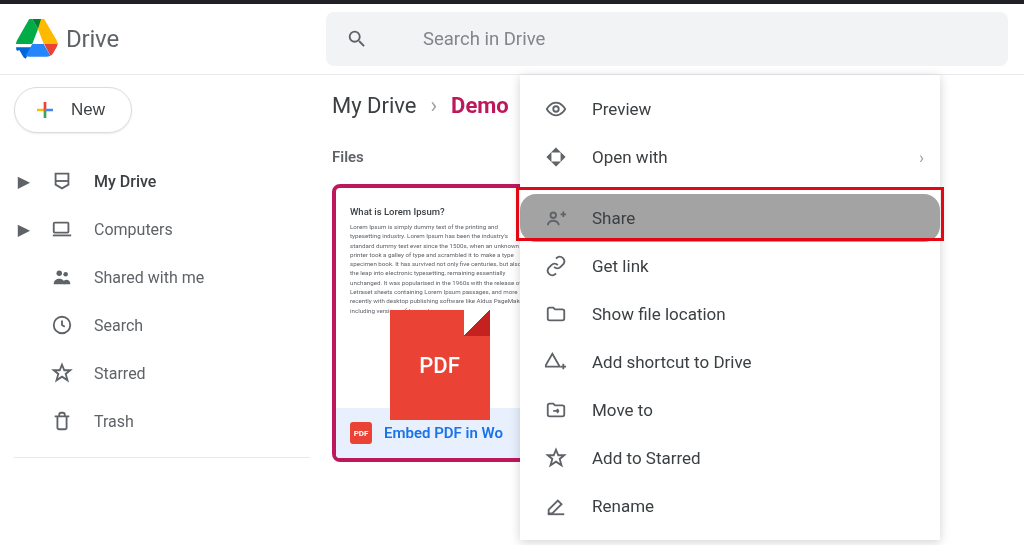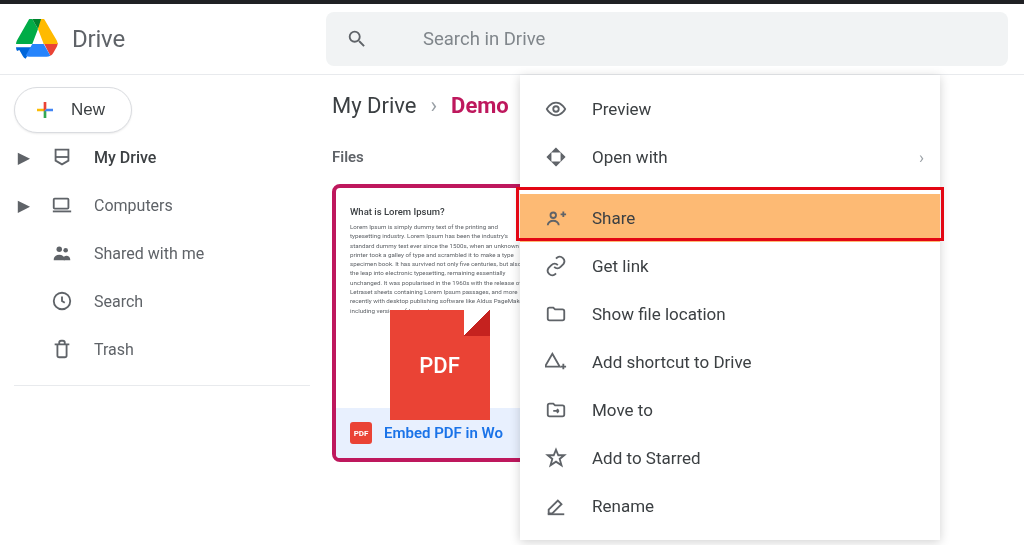--- a/index.html
+++ b/index.html
@@ -1,28 +1,28 @@
 <!DOCTYPE html>
 <html><head>
 <meta charset="utf-8">
 <style>
   * { box-sizing: border-box; margin: 0; padding: 0; }
   body { font-family: Roboto, Arial, sans-serif; background: #fff; width: 1024px; height: 545px; overflow: hidden; color: #3c4043; }
   .topbar-black { height: 4px; background: #202124; }
   .header { display: flex; align-items: center; height: 70px; padding: 0 16px; }
-  .logo-area { display: flex; align-items: center; width: 310px; gap: 12px; }
+  .logo-area { display: flex; align-items: center; width: 310px; gap: 6px; }
   .logo-drive { width: 44px; height: 40px; }
   .product-name { font-size: 24px; color: #5f6368; font-weight: 400; letter-spacing: -0.2px; }
   .search-bar { flex: 1; background: #f1f3f4; border-radius: 8px; height: 54px; display: flex; align-items: center; padding: 0 20px; gap: 20px; }
   .search-icon { color: #5f6368; }
   .search-placeholder { color: #80868b; font-size: 18.5px; margin-left: 35px; }
   .divider { height: 1px; background: #e8eaed; }
   .main { display: flex; height: calc(545px - 75px); }
   .sidebar { width: 310px; padding: 12px 0 0 14px; }
-  .new-btn { display: flex; align-items: center; gap: 14px; background: #fff; border: 1px solid #dadce0; border-radius: 28px; padding: 10px 26px 10px 18px; box-shadow: 0 1px 2px rgba(0,0,0,0.08); font-size: 17px; font-weight: 500; color: #3c4043; cursor: pointer; }
+  .new-btn { display: flex; align-items: center; gap: 14px; background: #fff; border: 1px solid #dadce0; border-radius: 28px; padding: 10px 26px 10px 18px; box-shadow: 0 1px 2px rgba(0,0,0,0.08); font-size: 17px; font-weight: 500; color: #3c4043; cursor: pointer; margin-bottom: 24px; }
   .new-plus { width: 24px; height: 24px; position: relative; }
   .sidebar-item { display: flex; align-items: center; gap: 20px; padding: 13px 10px 13px 4px; font-size: 16px; color: #5f6368; cursor: pointer; }
   .sidebar-chevron { width: 12px; color: #5f6368; display: flex; align-items: center; justify-content: center; }
   .sidebar-nochevron { width: 12px; }
   .sidebar-icon { width: 24px; display: flex; align-items: center; justify-content: center; }
   .sidebar-item.active .sidebar-label { color: #3c4043; font-weight: 500; }
   .sidebar-hr { border: none; border-top: 1px solid #e8eaed; margin: 12px 0; }
   .content { flex: 1; padding: 18px 0 0 22px; position: relative; }
   .breadcrumb { display: flex; align-items: center; gap: 14px; font-size: 22px; color: #3c4043; margin-bottom: 30px; }
   .breadcrumb .crumb-root { color: #3c4043; }
@@ -34,21 +34,21 @@
   .file-thumb-title { font-size: 9.5px; color: #3c4043; font-weight: 500; margin-bottom: 6px; }
   .file-thumb-text { line-height: 1.5; font-size: 6.2px; }
   .pdf-block { width: 100px; height: 110px; background: #ea4335; position: absolute; bottom: -12px; left: 50%; transform: translateX(-50%); display: flex; align-items: center; justify-content: center; color: #fff; font-size: 22px; font-weight: 500; }
   .pdf-fold { position: absolute; top: 0; right: 0; width: 26px; height: 26px; background: linear-gradient(135deg, #fff 0 50%, #c5221f 50% 100%); }
   .file-footer { background: #e8f0fe; display: flex; align-items: center; gap: 12px; padding: 14px 14px; }
   .pdf-badge { width: 22px; height: 22px; background: #ea4335; border-radius: 3px; display: flex; align-items: center; justify-content: center; color: #fff; font-size: 8px; font-weight: 700; }
   .file-name { color: #1a73e8; font-weight: 600; font-size: 15px; white-space: nowrap; overflow: hidden; }
   .context-menu { position: absolute; top: 0px; left: 210px; width: 420px; background: #fff; box-shadow: 0 2px 10px rgba(0,0,0,0.18); padding: 10px 0; }
   .menu-item { display: flex; align-items: center; gap: 24px; padding: 13px 24px; font-size: 17px; color: #3c4043; cursor: pointer; position: relative; }
   .menu-item .mi-icon { width: 24px; display: flex; align-items: center; justify-content: center; color: #5f6368; }
-  .menu-item.highlighted { background: #fdba74; }
+  .menu-item.highlighted { background: #a3a3a3; border-radius: 16px; }
   .menu-divider { border: none; border-top: 1px solid #e8eaed; margin: 6px 0; }
   .menu-item .submenu-caret { position: absolute; right: 16px; color: #9aa0a6; }
   .red-box { position: absolute; border: 3px solid #e30613; pointer-events: none; }
 </style>
 </head>
 <body>
 
 <div class="topbar-black"></div>
 
 <div class="header">
@@ -127,20 +127,29 @@
       <span class="sidebar-nochevron"></span>
       <span class="sidebar-icon">
         <svg width="22" height="22" viewBox="0 0 24 24" fill="none" stroke="#5f6368" stroke-width="2">
             <circle cx="12" cy="12" r="9"></circle>
             <path d="M12 7v5l3 2"></path>
           </svg>
       </span>
       <span class="sidebar-label">Search</span>
     </div>
 
+    <div class="sidebar-item">
+      <span class="sidebar-nochevron"></span>
+      <span class="sidebar-icon">
+        <svg width="22" height="22" viewBox="0 0 24 24" fill="none" stroke="#5f6368" stroke-width="2">
+            <path d="M12 3l2.5 6H21l-5 4 2 7-6-4-6 4 2-7-5-4h6.5z"></path>
+          </svg>
+      </span>
+      <span class="sidebar-label">Starred</span>
+    </div>
 
     <div class="sidebar-item">
       <span class="sidebar-nochevron"></span>
       <span class="sidebar-icon">
         <svg width="22" height="22" viewBox="0 0 24 24" fill="none" stroke="#5f6368" stroke-width="2">
             <path d="M4 7h16M7 7v12a2 2 0 002 2h6a2 2 0 002-2V7M9 7V5a2 2 0 012-2h2a2 2 0 012 2v2"></path>
           </svg>
       </span>
       <span class="sidebar-label">Trash</span>
     </div>

